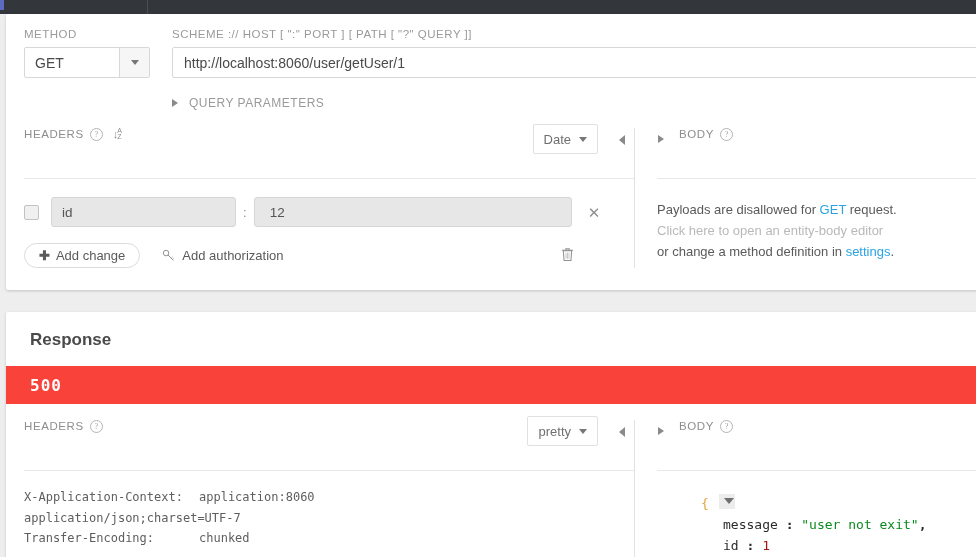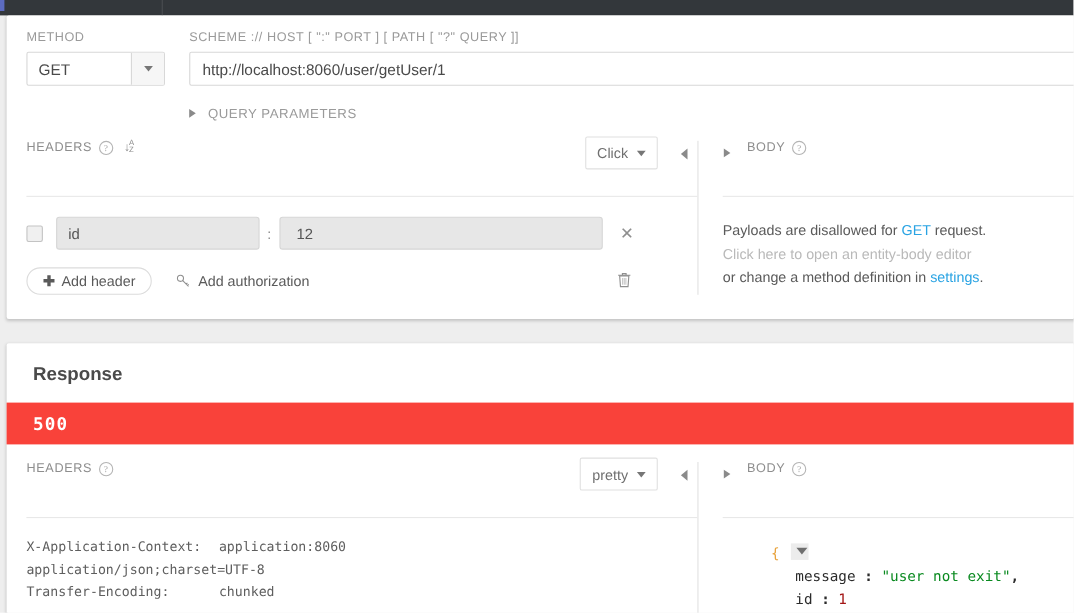--- a/index.html
+++ b/index.html
@@ -232,21 +232,21 @@
     border-radius: 3px;
     display: flex;
     align-items: center;
     padding-left: 10px;
     font-size: 13.5px;
     color: #555;
     box-sizing: border-box;
   }
   .hdr-key { width: 185px; }
   .hdr-colon { margin: 0 7px; color: #8b8b8b; }
-  .hdr-val { width: 294px; padding-left: 15px; }
+  .hdr-val { width: 318px; padding-left: 15px; }
   .row-x {
     margin-left: 16px;
     color: #8f8f8f;
     font-size: 15px;
     line-height: 1;
     cursor: pointer;
   }
   .hdr-actions {
     display: flex;
     align-items: center;
@@ -396,38 +396,38 @@
   </div>
 
   <div class="split">
 
     <div class="split-left">
       <div class="panel-head">
         <span class="panel-title">HEADERS</span>
         <span class="help-icon">?</span>
         <span class="sort-icon">↓<span style="font-size:7px;display:inline-block;line-height:0.9;letter-spacing:0">A<br>Z</span></span>
         <div class="dropdown-btn">
-          <span>Click</span>
+          <span>Date</span>
           <span class="caret-down"></span>
         </div>
         <span class="collapse-arrow-left"></span>
       </div>
 
       <div class="hdr-row">
         <span class="chk"></span>
         <div class="hdr-input hdr-key" placeholder="header name">id</div>
         <span class="hdr-colon">:</span>
         <div class="hdr-input hdr-val" placeholder="header value">12</div>
         <span class="row-x">✕</span>
       </div>
 
       <div class="hdr-actions">
         <div class="add-header-btn">
           <span class="plus">✚</span>
-          <span>Add header</span>
+          <span>Add change</span>
         </div>
         <div class="add-auth">
           <svg width="13" height="13" viewBox="0 0 16 16">
             <circle cx="5" cy="5" r="3.4" fill="none" stroke="#8f8f8f" stroke-width="1.2"></circle>
             <path d="M7.3 7.3 L14 14 M11.4 11.4 L12.8 10 M13 13 L14.3 11.7" stroke="#8f8f8f" stroke-width="1.2" fill="none"></path>
           </svg>
           <span>Add authorization</span>
         </div>
         <span class="trash">
           <svg width="13" height="15" viewBox="0 0 14 16">
@@ -475,21 +475,21 @@
           <span class="caret-down"></span>
         </div>
         <span class="collapse-arrow-left"></span>
       </div>
       <div class="resp-headers">
         <div class="resp-hdr-line">
           <span class="resp-hdr-name">X-Application-Context:</span>
           <span>application:8060</span>
         </div>
         <div class="resp-hdr-line">
-          <span>application/json;charset=UTF-8</span>
+          <span>application/json;charset=UTF-7</span>
         </div>
         <div class="resp-hdr-line">
           <span class="resp-hdr-name">Transfer-Encoding:</span>
           <span>chunked</span>
         </div>
       </div>
     </div>
 
     <div class="split-divider"></div>
 

